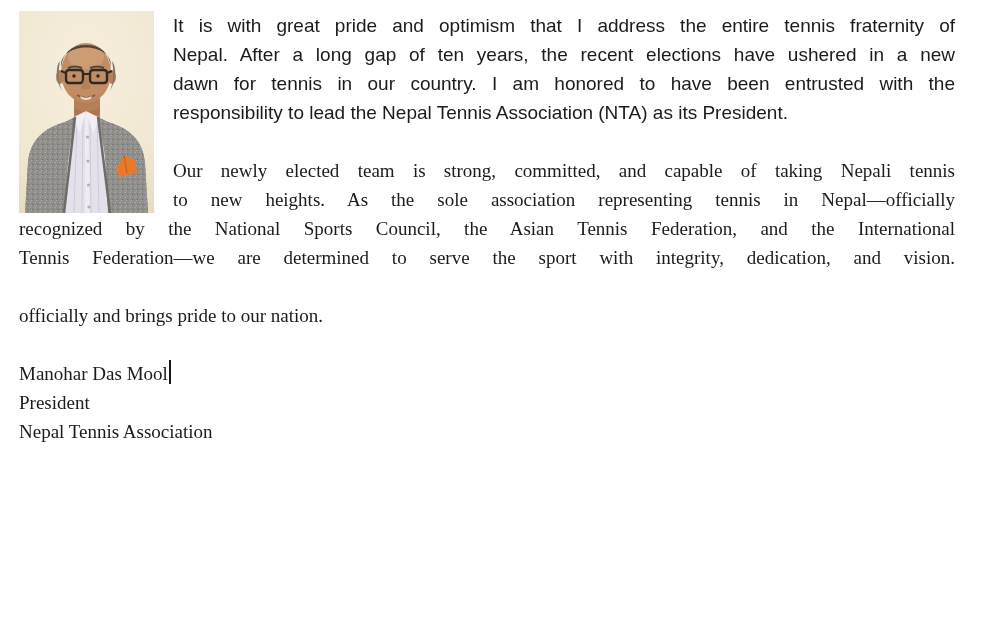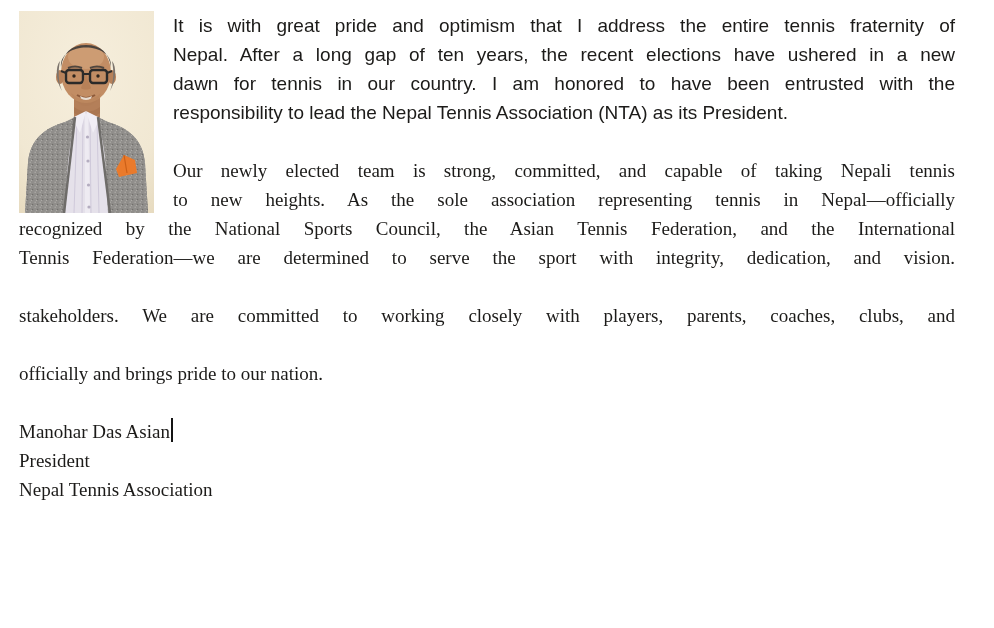--- a/index.html
+++ b/index.html
@@ -125,27 +125,26 @@
     </p>
 
     <p class="para">
       <span class="ln j">Our newly elected team is strong, committed, and capable of taking Nepali tennis</span>
       <span class="ln j">to new heights. As the sole association representing tennis in Nepal—officially</span>
       <span class="ln j">recognized by the National Sports Council, the Asian Tennis Federation, and the International</span>
       <span class="ln j">Tennis Federation—we are determined to serve the sport with integrity, dedication, and vision.</span>
     </p>
 
     <p class="para">
-      <span class="ln j">stakeholders. We are committed to working closely with players, parents, coaches, clubs, and</span>
     </p>
 
     <p class="para">
       <span class="ln l">officially and brings pride to our nation.</span>
     </p>
 
     <p class="para">
-      <span class="ln l"><span>Manohar Das Asian</span><span class="caret"></span></span>
+      <span class="ln l"><span>Manohar Das Mool</span><span class="caret"></span></span>
       <span class="ln l">President</span>
       <span class="ln l">Nepal Tennis Association</span>
     </p>
 
   </div>
 </div>
 
 </body></html>

